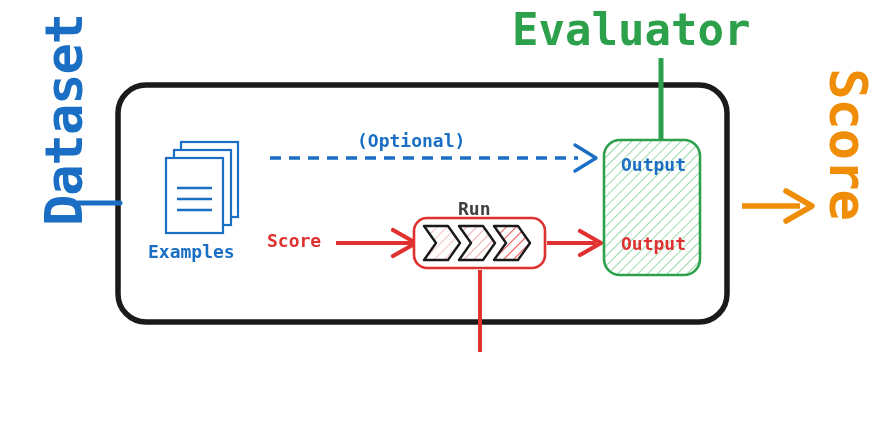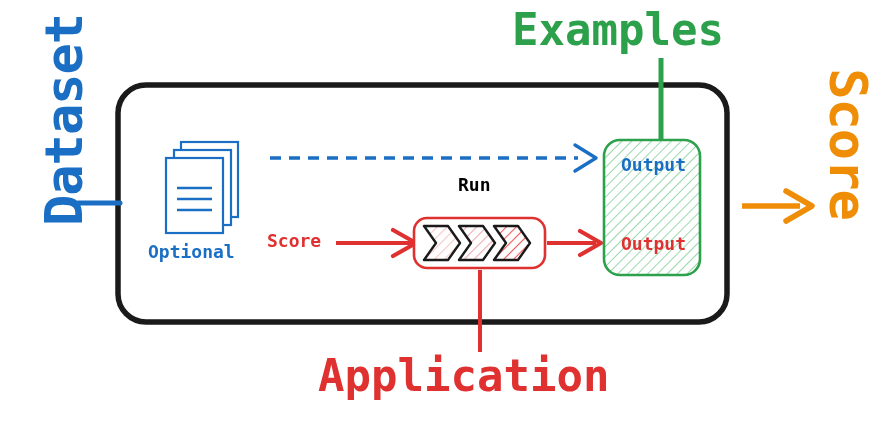--- a/index.html
+++ b/index.html
@@ -29,21 +29,21 @@
      left:512px;top:8px;font-size:44px;font-weight:bold;color:#2ca04a;
   }
   #application-label{
      left:318px;top:354px;font-size:44px;font-weight:bold;color:#e03131;
   }
   
   .small{font-size:18px;font-weight:bold;}
   #examples-label{left:148px;top:243px;color:#1a6fc4;}
   #optional-label{left:357px;top:132px;color:#1a6fc4;font-size:18px;}
   #input-label{left:267px;top:232px;color:#e03131;}
-  #run-label{left:458px;top:176px;color:#000000;}
+  #run-label{left:458px;top:200px;color:#404040;}
   #output-top-label{left:621px;top:156px;color:#1a6fc4;}
   #output-bottom-label{left:621px;top:235px;color:#e03131;}
 </style>
 </head>
 <body>
 
 <div id="stage">
 
   <svg width="887" height="421" viewBox="0 0 887 421">
     <defs>
@@ -116,26 +116,26 @@
     <g>
       <line x1="742" y1="206" x2="800" y2="206" stroke="#ef8d07" stroke-width="5.5" stroke-linecap="butt"></line>
       <polyline points="786,191 812,206 786,221" fill="none" stroke="#ef8d07" stroke-width="5.5" stroke-linecap="round" stroke-linejoin="round"></polyline>
     </g>
   </svg>
 
   <div class="lbl side-label" id="dataset-label">Dataset</div>
 
   <div class="lbl side-label" id="score-label">Score</div>
 
-  <div class="lbl" id="evaluator-label">Examples</div>
+  <div class="lbl" id="evaluator-label">Evaluator</div>
 
-  <div class="lbl" id="application-label">Application</div>
 
-  <div class="lbl small" id="examples-label">Optional</div>
+  <div class="lbl small" id="examples-label">Examples</div>
 
+  <div class="lbl small" id="optional-label">(Optional)</div>
 
   <div class="lbl small" id="input-label">Score</div>
 
   <div class="lbl small" id="run-label">Run</div>
 
   <div class="lbl small" id="output-top-label">Output</div>
 
   <div class="lbl small" id="output-bottom-label">Output</div>
 
 </div>

